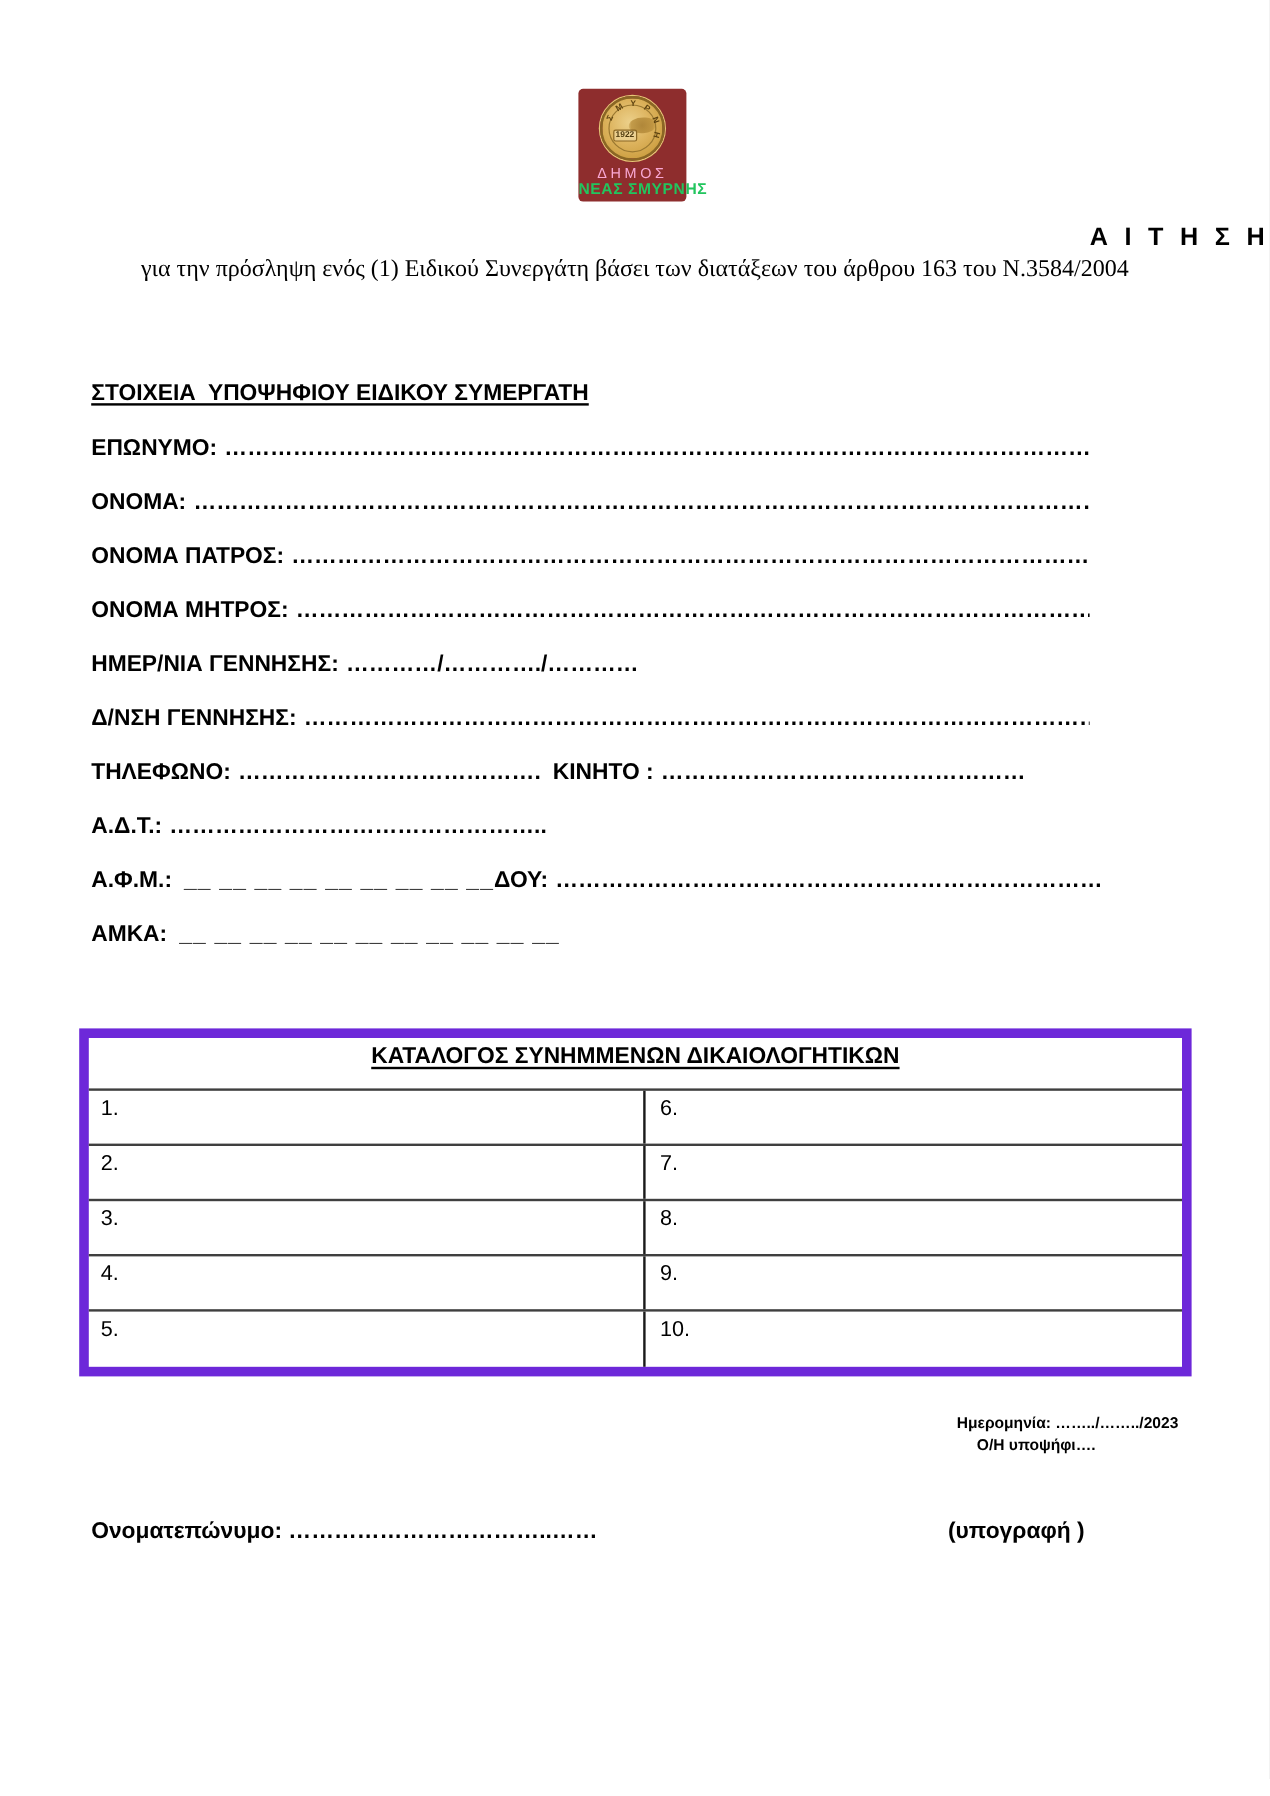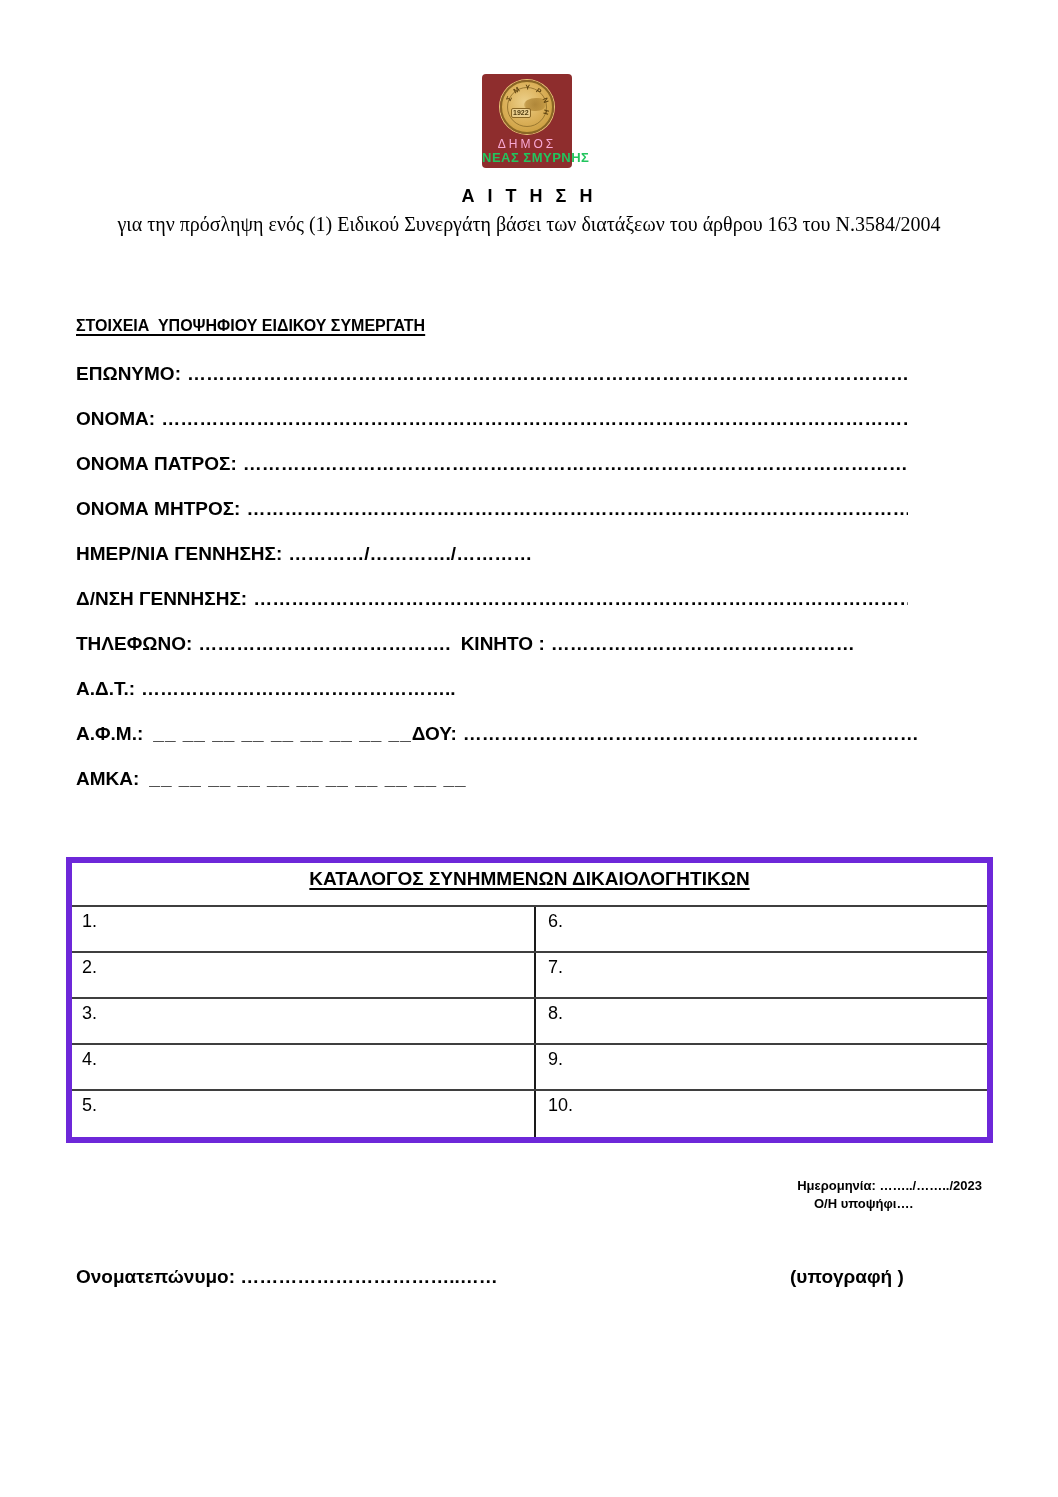--- a/index.html
+++ b/index.html
@@ -57,34 +57,34 @@
   }
   .logo-line2 {
     position:absolute; left:0; right:0; top:76px;
     font-size:13px; letter-spacing:.5px; color:#ffffff;
     font-weight:bold; white-space:nowrap;
   }
 
   
   .title {
     position:absolute; left:0; right:0; top:186px;
-    text-align:center;
-    font-size:18px; font-weight:bold; letter-spacing:4px;
+    text-align:right;
+    font-size:21px; font-weight:bold; letter-spacing:4px;
   }
   .subtitle {
     position:absolute; left:0; right:0; top:213px;
     text-align:center;
     font-family:"Liberation Serif", serif;
     font-size:20px; white-space:nowrap;
   }
   .subtitle b { font-weight:normal; }
 
   .section-heading {
     position:absolute; left:76px; top:317px;
-    font-size:16px; font-weight:bold;
+    font-size:19px; font-weight:bold;
     text-decoration:underline;
     text-decoration-thickness:2px;
     text-underline-offset:3px;
     white-space:pre;
   }
 
   
   .fields {
     position:absolute; left:76px; top:363px; width:832px;
   }
@@ -96,21 +96,21 @@
   .field-row.clip { overflow:hidden; width:832px; }
   .f-label { margin-right:6px; }
   .f-fill + .f-label { margin-left:10px; }
   .f-fill { letter-spacing:0; }
   .f-blank { margin-left:4px; letter-spacing:1px; }
 
   
   .doc-table {
     position:absolute; left:66px; top:857px;
     width:927px;
-    border:6px solid #6d28d9;
+    border:8px solid #6d28d9;
     background:#fff;
   }
   .doc-table-header {
     height:44px;
     border-bottom:2px solid #3f3f3f;
     text-align:center;
     padding-top:5px;
     font-size:19px; font-weight:bold;
   }
   .doc-table-header span {

